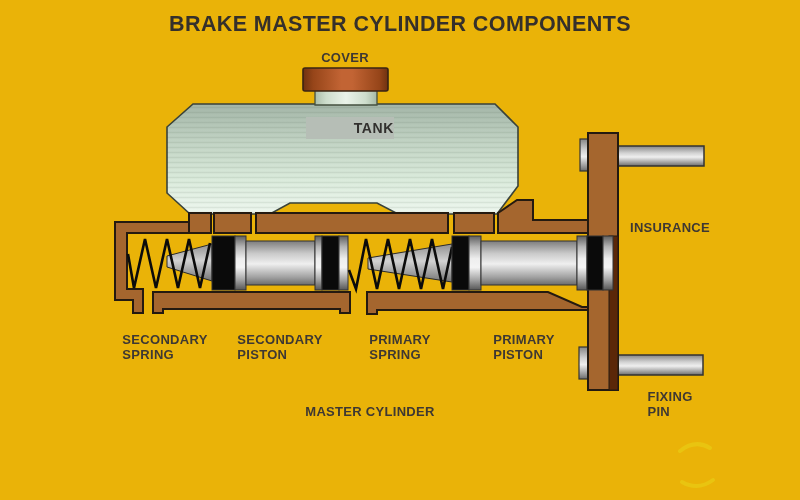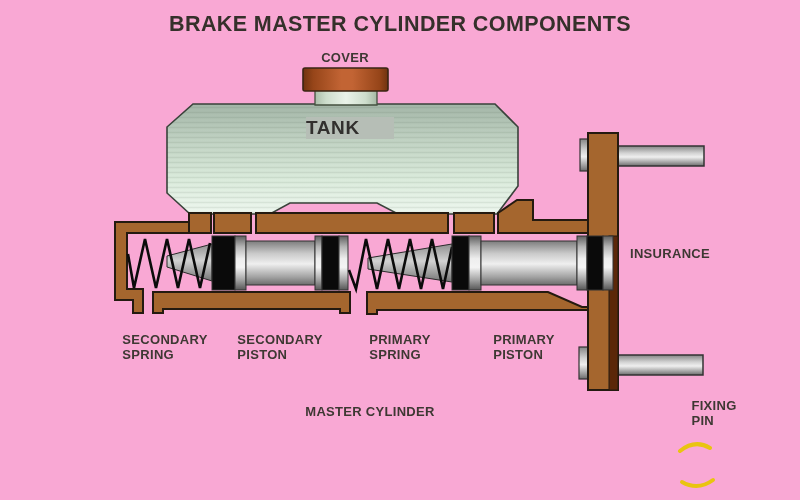--- a/index.html
+++ b/index.html
@@ -1,25 +1,25 @@
 <!DOCTYPE html>
 <html><head>
 <meta charset="utf-8">
 <style>
   html,body{margin:0;padding:0;background:#fff;}
-  .canvas{position:relative;width:800px;height:500px;background:#f9a8d4;overflow:hidden;
+  .canvas{position:relative;width:800px;height:500px;background:#eab308;overflow:hidden;
           font-family:"Liberation Sans", sans-serif;}
   .canvas svg.diagram{position:absolute;left:0;top:0;}
   .title{position:absolute;left:400px;top:12px;transform:translateX(-50%);
          font-size:21.5px;font-weight:bold;color:#35302b;letter-spacing:0.4px;white-space:nowrap;}
   .lbl{position:absolute;font-weight:bold;font-size:13px;color:#3e3833;
        line-height:15px;letter-spacing:0.3px;white-space:nowrap;}
   .lbl.center{transform:translateX(-50%);}
   .tank-label{position:absolute;left:306px;top:117px;width:88px;height:22px;background:#b6beb6;
-       font-size:19px;font-weight:bold;color:#32302e;text-align:left;line-height:22px;letter-spacing:0.6px;}
+       font-size:14px;font-weight:bold;color:#32302e;text-align:right;line-height:22px;letter-spacing:0.6px;}
   .logo{position:absolute;left:650px;top:440px;width:122px;height:56px;}
   .logo-text{position:absolute;left:2px;top:9px;font-size:30px;font-weight:bold;
        color:#1a5c38;letter-spacing:-0.5px;white-space:nowrap;}
   .logo-text .it{font-style:italic;}
 </style>
 </head>
 <body>
 
 <div class="canvas">
 
@@ -127,21 +127,21 @@
       <rect x="603" y="236" width="10" height="54" fill="url(#gPiston)"></rect>
     </g>
   </svg>
 
   <div class="title">BRAKE MASTER CYLINDER COMPONENTS</div>
 
   <div class="lbl center" style="left:345px;top:50px;">COVER</div>
 
   <div class="tank-label">TANK</div>
 
-  <div class="lbl" style="left:630px;top:220px;margin-top:26px;">INSURANCE</div>
+  <div class="lbl" style="left:630px;top:220px;">INSURANCE</div>
 
   <div class="lbl center" style="left:165px;top:332px;">
     <span>SECONDARY</span><br>
     <span>SPRING</span>
   </div>
 
   <div class="lbl center" style="left:280px;top:332px;">
     <span>SECONDARY</span><br>
     <span>PISTON</span>
   </div>
@@ -151,21 +151,21 @@
     <span>SPRING</span>
   </div>
 
   <div class="lbl center" style="left:524px;top:332px;">
     <span>PRIMARY</span><br>
     <span>PISTON</span>
   </div>
 
   <div class="lbl center" style="left:370px;top:404px;">MASTER CYLINDER</div>
 
-  <div class="lbl center" style="left:670px;top:398px;margin-left:44px;">
+  <div class="lbl center" style="left:670px;top:389px;">
     <span>FIXING</span><br>
     <span>PIN</span>
   </div>
 
   <div class="logo">
     <svg width="122" height="56" viewBox="0 0 122 56">
       <path d="M30,11 Q45,-1 60,8" fill="none" stroke="#e9c410" stroke-width="4" stroke-linecap="round"></path>
       <path d="M32,42 Q48,51 63,40" fill="none" stroke="#e9c410" stroke-width="4" stroke-linecap="round"></path>
     </svg>
   </div>

